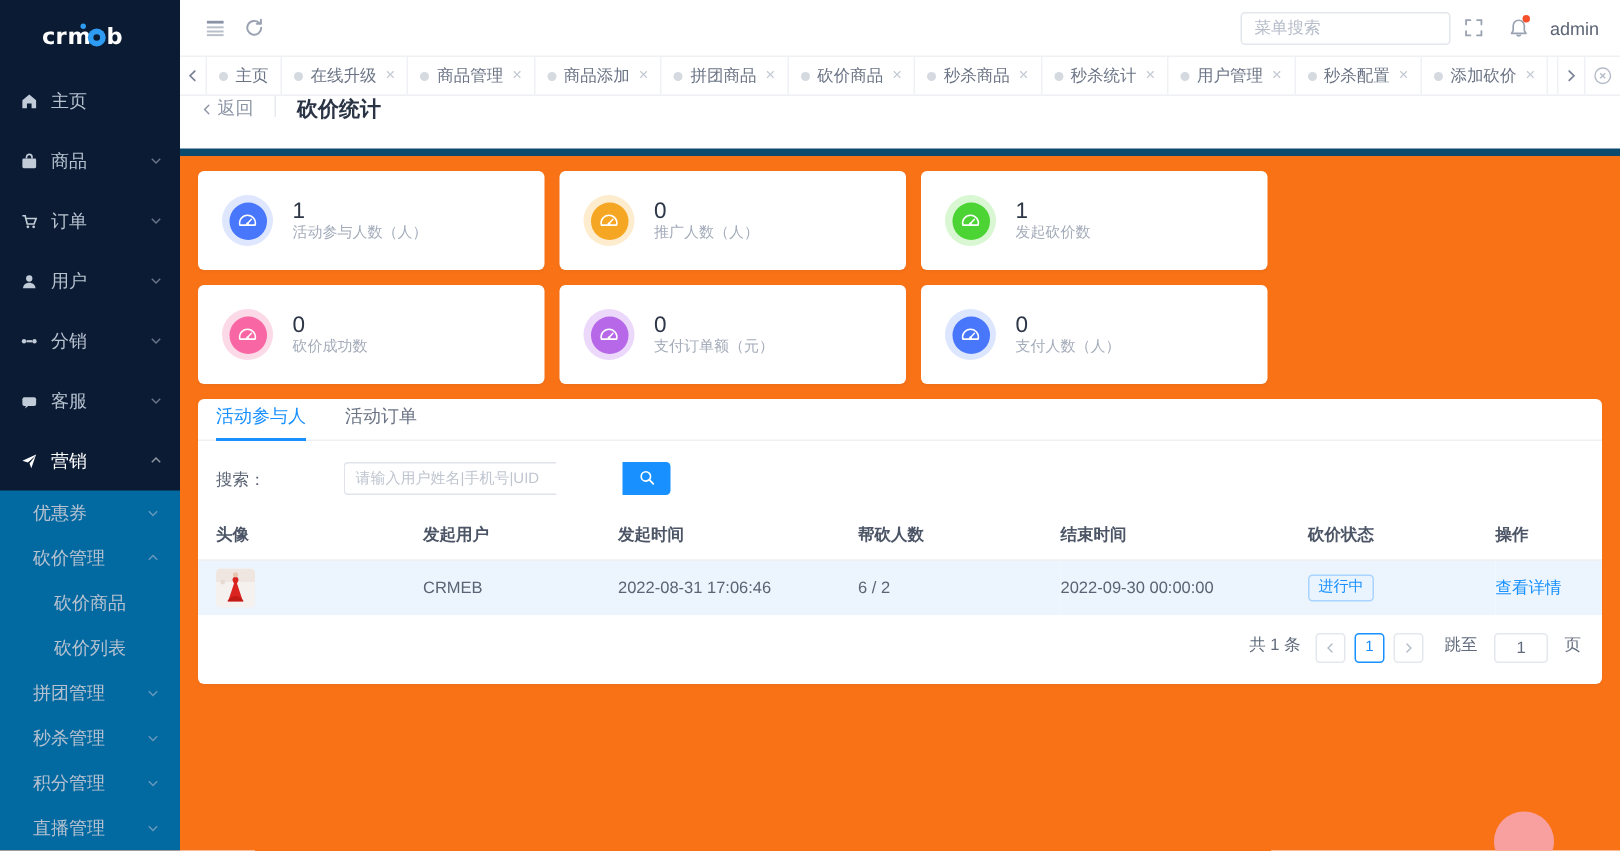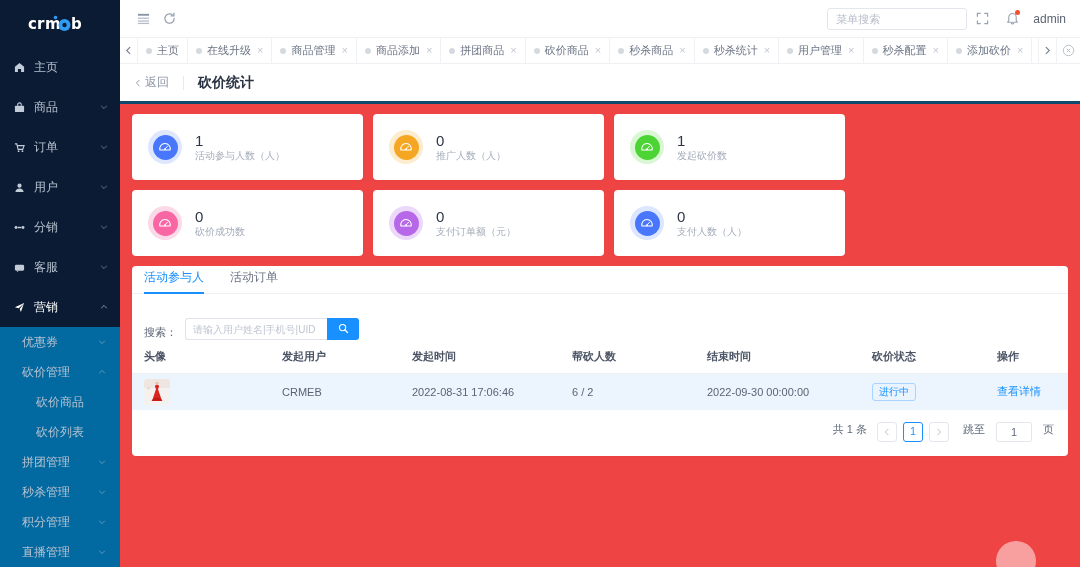--- a/index.html
+++ b/index.html
@@ -49,21 +49,21 @@
   .sub-item .si-label { flex: 1; }
   .sub-item .si-arrow { width: 10px; opacity: .55; }
   .sub-sub-item {
     height: 30px; display: flex; align-items: center; justify-content: center;
     color: #b7c2d0; font-size: 12px; cursor: pointer;
   }
   .chev { width: 8px; height: 8px; display: inline-block; }
 
   
   .main { flex: 1; display: flex; flex-direction: column; min-width: 0;
-          background: #ef4444; }
+          background: #f97316; }
 
   
   .header {
     height: 38px; background: #fff; display: flex; align-items: center;
     border-bottom: 1px solid #eef0f4; padding: 0 14px 0 10px; flex: 0 0 38px;
   }
   .hdr-ico { width: 26px; height: 26px; display: flex; align-items: center;
              justify-content: center; cursor: pointer; color: #8a93a5; }
   .hdr-spacer { flex: 1; }
   .menu-search {
@@ -104,22 +104,22 @@
     white-space: nowrap; cursor: pointer;
   }
   .tab .dot { width: 6px; height: 6px; border-radius: 50%; background: #d5d9e0;
               flex: 0 0 6px; }
   .tab.active { color: #3d4352; }
   .tab .x { color: #c2c8d2; font-size: 11px; line-height: 1; margin-left: 1px;
             cursor: pointer; }
 
   
   .pagebar {
-    height: 40px; background: #fff; display: flex; align-items: center;
-    padding: 0 0 0 14px; border-bottom: 3px solid #0c4a6e; flex: 0 0 40px;
+    height: 40px; background: #fff; display: flex; align-items: flex-start;
+    padding: 0 0 0 14px; border-bottom: 5px solid #0c4a6e; flex: 0 0 40px;
   }
   .backlink { display: flex; align-items: center; gap: 3px; color: #8d96a6;
               font-size: 12px; cursor: pointer; }
   .pagebar-sep { width: 1px; height: 14px; background: #e6e9ef; margin: 0 14px; }
   .pagetitle { font-size: 14px; font-weight: bold; color: #2b3445; }
 
   
   .content { flex: 1; overflow: hidden; padding: 10px 12px 0 12px; }
 
   
@@ -149,22 +149,22 @@
   .panel-tabs { height: 28px; display: flex; align-items: flex-end;
                 padding: 0 12px; border-bottom: 1px solid #eef0f4; }
   .ptab { font-size: 12px; color: #6b7485; padding: 0 0 7px 0; margin-right: 26px;
           cursor: pointer; position: relative; }
   .ptab.active { color: #1890ff; }
   .ptab.active::after {
     content: ""; position: absolute; left: 0; right: 0; bottom: -1px;
     height: 2px; background: #1890ff;
   }
 
-  .search-row { display: flex; align-items: flex-end; height: 42px; padding: 0 12px;
-                margin-top: 4px; }
+  .search-row { display: flex; align-items: center; height: 42px; padding: 0 12px;
+                margin-top: 4px; gap: 44px; }
   .search-lbl { font-size: 11px; color: #5b6474; margin-right: 8px; }
   .search-input {
     width: 142px; height: 22px; border: 1px solid #e0e3ea; border-radius: 3px 0 0 3px;
     border-right: none; font-size: 10px; padding: 0 7px; outline: none;
     color: #606a7b; font-family: "Liberation Sans", sans-serif;
   }
   .search-input::placeholder { color: #bfc5cf; }
   .search-btn {
     width: 32px; height: 22px; background: #1890ff; border: none;
     border-radius: 0 3px 3px 0; color: #fff; cursor: pointer;

